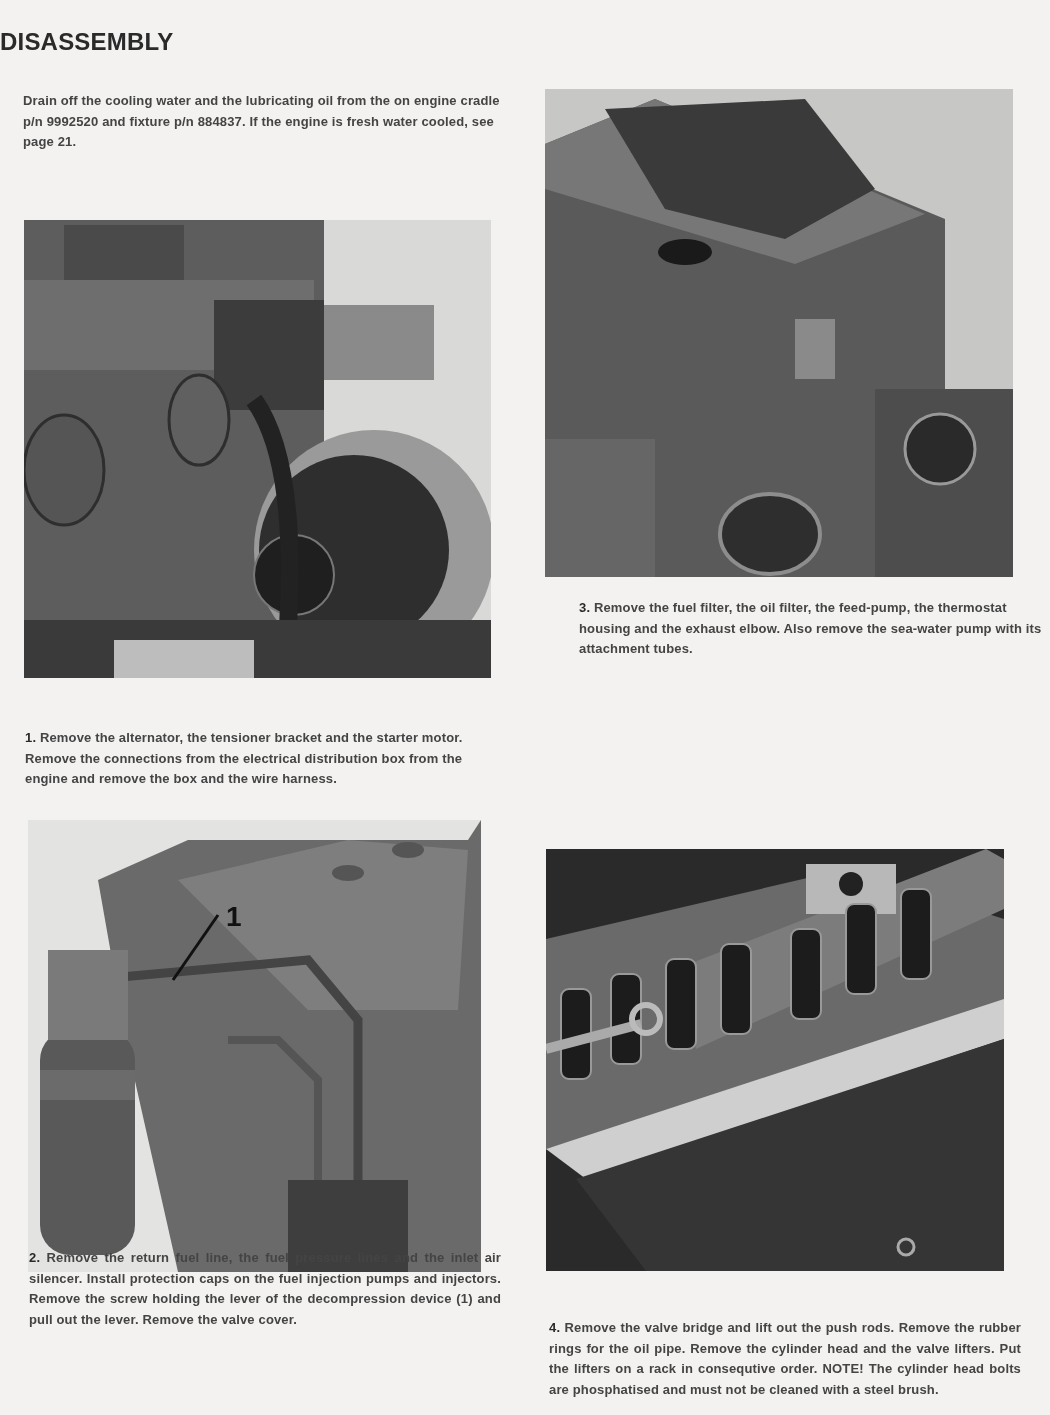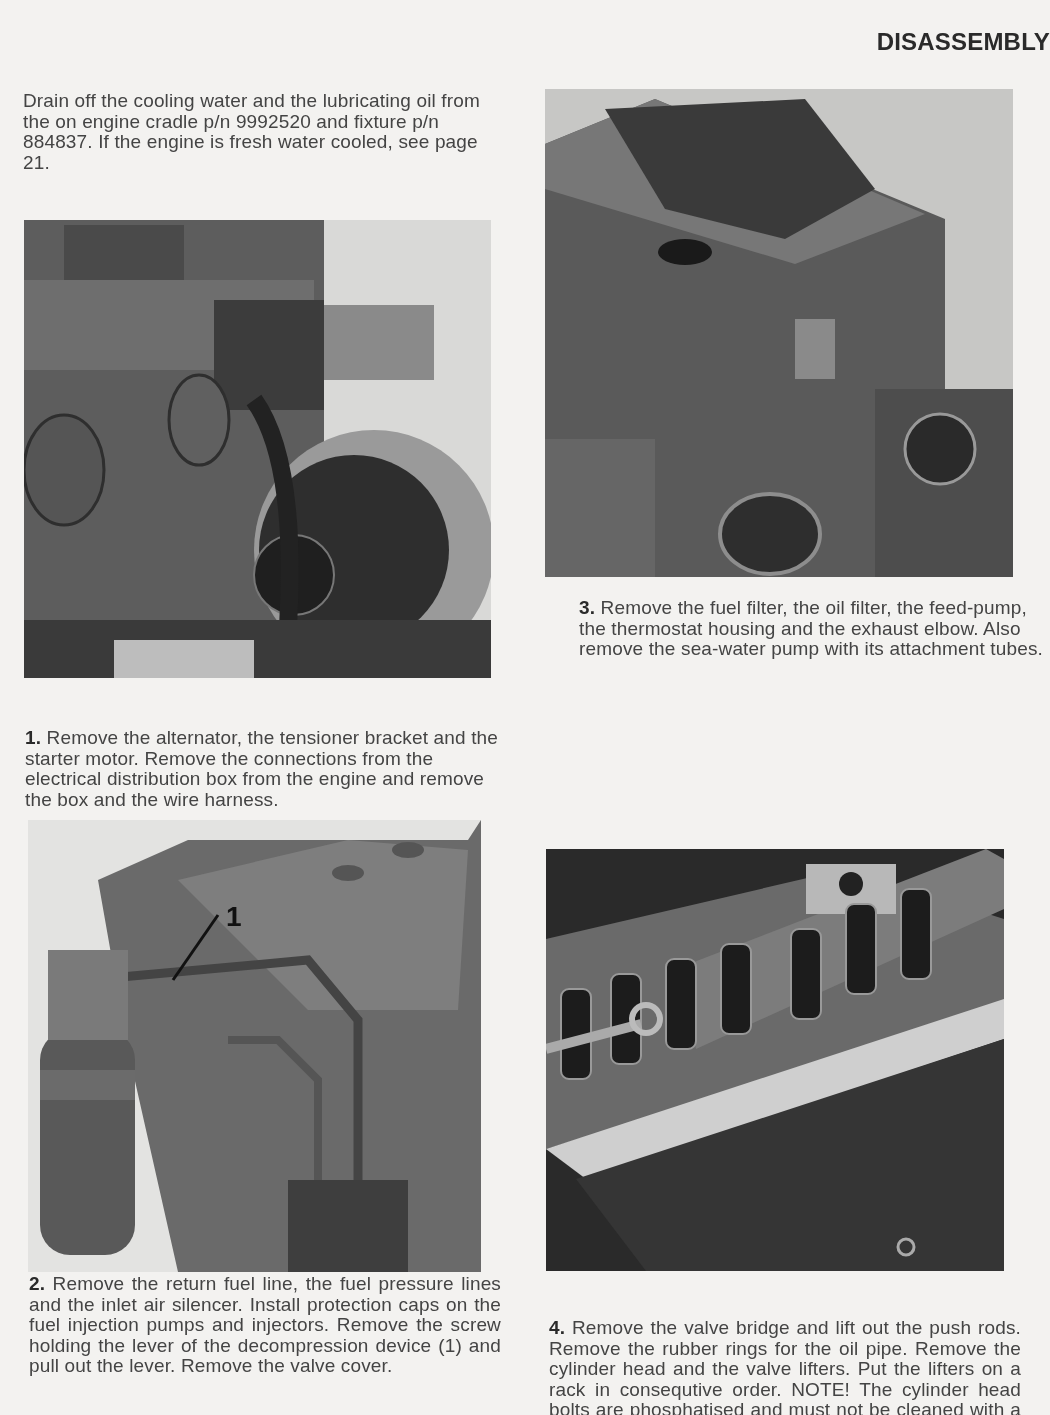--- a/index.html
+++ b/index.html
@@ -4,26 +4,27 @@
   <style>
     html, body { margin: 0; padding: 0; }
     body {
       width: 1050px; height: 1415px; position: relative; overflow: hidden;
       background: #f3f2f0;
       font-family: "Liberation Sans", "DejaVu Sans", sans-serif;
       color: #3a3a3a;
     }
     .title {
       position: absolute; left: 0; width: 1050px; top: 28px;
-      text-align: right; font-weight: bold; font-size: 24px; color: #2a2a2a;
+      text-align: left; font-weight: bold; font-size: 24px; color: #2a2a2a;
       letter-spacing: 0.2px;
     }
     .text {
-      position: absolute; font-size: 19px; line-height: 20.5px; color: #444;
+      position: absolute; font-size: 13px; line-height: 20.5px; color: #444;
       letter-spacing: 0.15px;
+      font-weight: bold;
     }
     .text b { color: #2a2a2a; }
     .photo {
       position: absolute; overflow: hidden;
       background: #6a6a6a;
     }
     .photo svg { display: block; width: 100%; height: 100%; }
   </style>
 </head>
 <body>
@@ -87,21 +88,21 @@
     <path d="M200 220 L250 220 L290 260 L290 380" stroke="#555" stroke-width="8" fill="none"></path>
     <rect x="12" y="210" width="95" height="225" rx="30" fill="#595959"></rect>
     <rect x="12" y="250" width="95" height="30" fill="#6b6b6b"></rect>
     <rect x="20" y="130" width="80" height="90" fill="#7a7a7a"></rect>
     <rect x="260" y="360" width="120" height="92" fill="#3e3e3e"></rect>
     <line x1="190" y1="95" x2="145" y2="160" stroke="#111" stroke-width="3"></line>
     <text x="198" y="106" font-family="Liberation Sans, sans-serif" font-size="28" font-weight="bold" fill="#111">1</text>
   </svg>
 </div>
 
-<div class="text" style="left:29px; top:1274px; width:472px; text-align: justify;">
+<div class="text" style="left:29px; top:1248px; width:472px; text-align: justify;">
   <b>2.</b>
   <span>Remove the return fuel line, the fuel pressure lines and the inlet air silencer. Install protection caps on the fuel injection pumps and injectors. Remove the screw holding the lever of the decompression device (1) and pull out the lever. Remove the valve cover.</span>
 </div>
 
 <div class="photo" style="left:546px; top:849px; width:458px; height:422px;">
   <svg viewBox="0 0 458 422" preserveAspectRatio="none">
     <rect width="458" height="422" fill="#2a2a2a"></rect>
     <polygon points="0,90 300,20 458,70 458,160 0,300" fill="#6a6a6a"></polygon>
     <polygon points="130,120 440,0 458,10 458,60 150,200" fill="#7c7c7c"></polygon>
     <polygon points="0,300 458,150 458,190 40,330" fill="#cfcfcf"></polygon>

